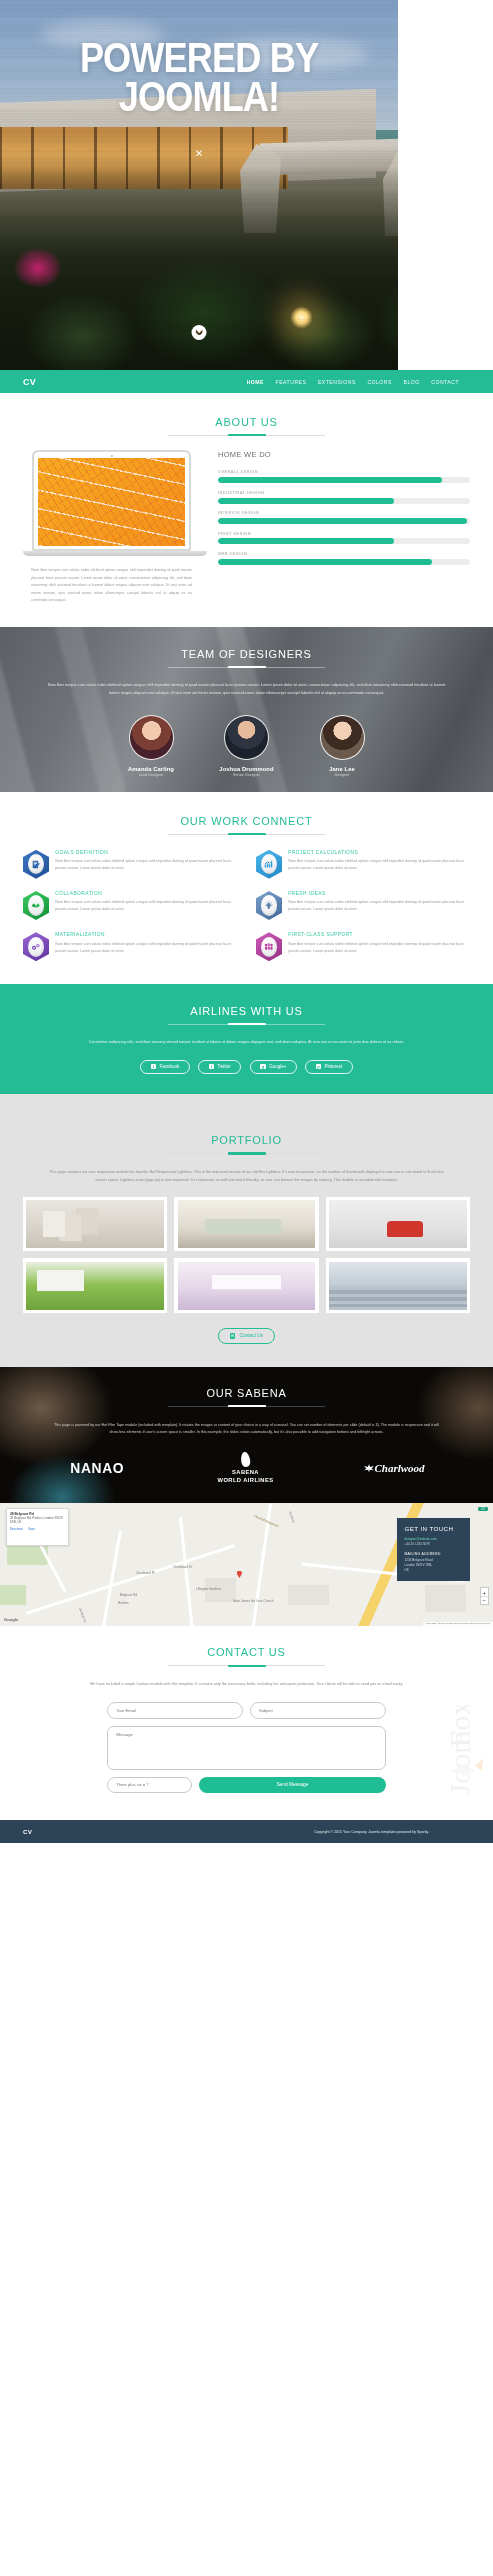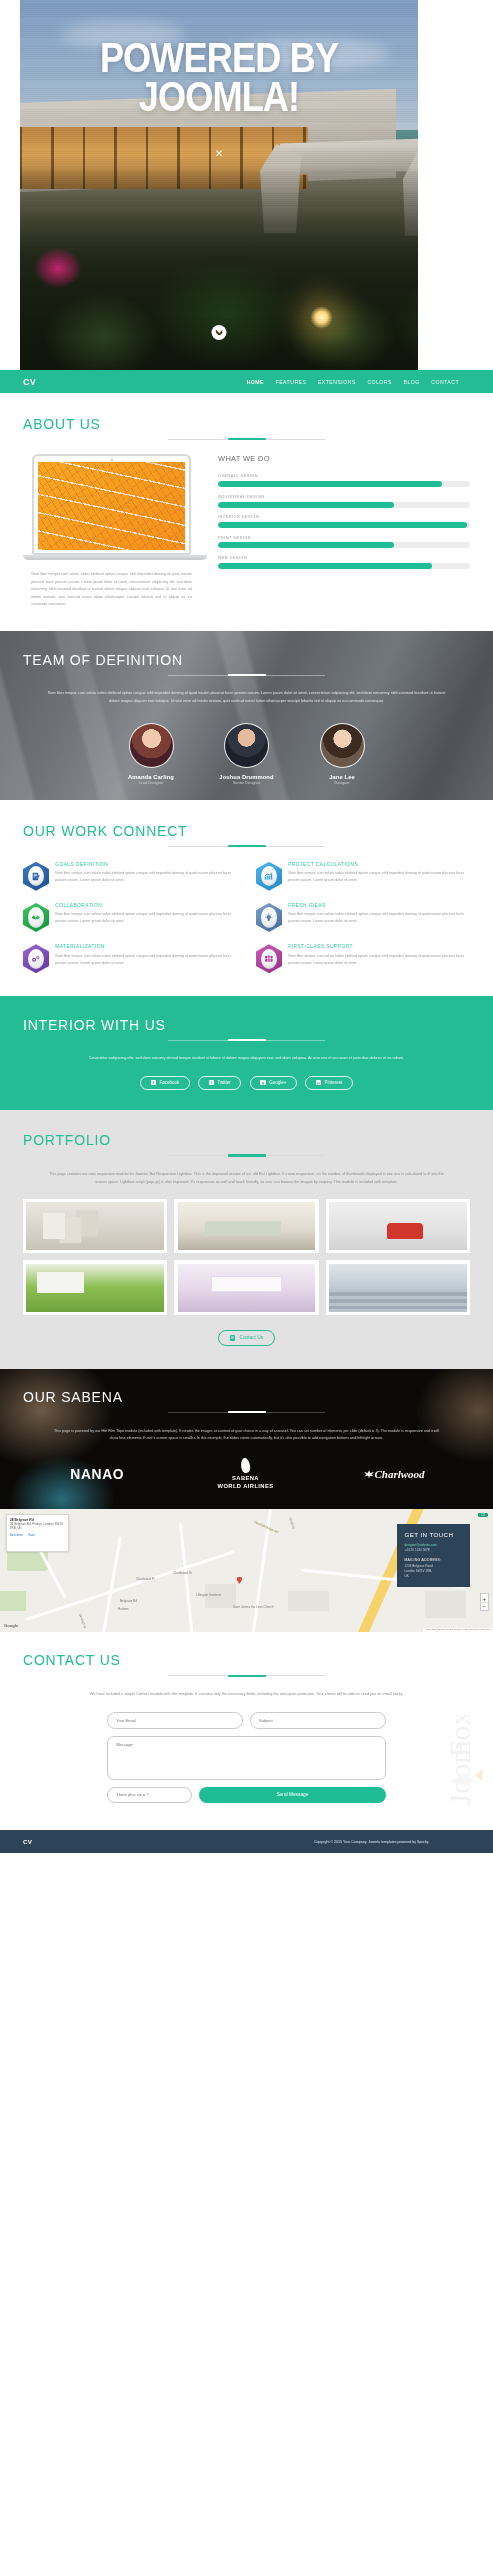--- a/index.html
+++ b/index.html
@@ -10,21 +10,20 @@
     color: #555;
     -webkit-font-smoothing: antialiased;
   }
   
   .hero {
     position: relative;
     width: 398px;
     height: 370px;
     overflow: hidden;
     background: linear-gradient(180deg,#7d9cc0 0%,#93aec9 22%,#8e8c7f 40%,#6d6a53 58%,#3c4433 76%,#22271c 100%);
-    margin-left: 20px;
   }
   .hero-photo { position:absolute; inset:0; }
   .sky { position:absolute; left:0; top:0; width:493px; height:140px;
          background:linear-gradient(180deg,#7f9dc2 0%,#9ab3cd 55%,#b9c6d2 100%); }
   .cloud { position:absolute; background:rgba(255,255,255,.30); border-radius:50%; filter:blur(6.2px); }
   .house {
     position:absolute; left:-6.8px; top:96px; width:383px; height:89px;
     background:linear-gradient(180deg,#cfcbc3 0%,#bdb7ad 48%,#a79f94 100%);
     transform: skewY(-2.2deg);
   }
@@ -113,21 +112,21 @@
   .nav-links { margin-left:auto; display:flex; gap:11.6px; padding-right:11px; }
   .nav-links a {
     color:#fff; text-decoration:none; font-size:5.1px; letter-spacing:0.5px;
     opacity:.92;
   }
   .nav-links a.active { font-weight:bold; opacity:1; }
 
   
   .section { padding:23px 23px 23px; }
   .sec-title {
-    font-size:14px; letter-spacing:0.8px;
+    text-align:center; font-size:11px; letter-spacing:0.8px;
     color:#23bc94; font-weight:normal; margin-bottom:6.8px;
   }
   .sec-title.light { color:#fff; }
   .divider { width:157px; height:0.7px; margin:0 auto 15px; background:#dcdcdc; position:relative; }
   .divider:after {
     content:""; position:absolute; left:50%; top:-0.7px; transform:translateX(-50%);
     width:38px; height:2.1px; background:#23bc94; border-radius:0.7px;
   }
   .divider.light { background:rgba(255,255,255,.4); }
   .divider.light:after { background:#fff; }
@@ -221,21 +220,21 @@
     padding:3.4px 9.6px; color:#fff; font-size:4.5px; text-decoration:none;
     background:transparent;
   }
   .social-ico {
     width:5.5px; height:5.5px; border-radius:1px; background:#fff; color:#23bc94;
     font-size:4.1px; font-weight:bold; display:flex; align-items:center; justify-content:center;
     line-height:1;
   }
 
   
-  .portfolio { background:#e2e2e2; padding:22px 23px 23px; }
+  .portfolio { background:#e2e2e2; padding:40px 23px 23px; }
   .pf-text { font-size:3.8px; line-height:2.05; color:#8c8c8c; text-align:center; padding:0 23px; }
   .pf-grid { display:grid; grid-template-columns:repeat(3,1fr); gap:6.8px; margin-top:12.3px; }
   .pf-cell { background:#fff; padding:3.4px; }
   .pf-img { width:100%; height:48px; }
   .p1 { background:linear-gradient(180deg,#e9e6e0 0%,#d9d4cb 55%,#c8c2b6 100%); position:relative; }
   .p1:after{content:"";position:absolute;left:12%;top:22%;width:16%;height:55%;background:#efece6;box-shadow:16.4px 4.1px 0 #e3dfd7, 33px -2.7px 0 #dcd7cd;}
   .p2 { background:linear-gradient(180deg,#f2efe7 0%,#ded9cd 60%,#b9b2a3 100%); position:relative; }
   .p2:after{content:"";position:absolute;left:20%;top:40%;width:55%;height:30%;background:#cfd8c8;border-radius:2.1px;}
   .p3 { background:linear-gradient(180deg,#efefef 0%,#e2e2e2 60%,#d2d2d2 100%); position:relative; }
   .p3:after{content:"";position:absolute;left:42%;top:44%;width:26%;height:34%;background:#d0362c;border-radius:4.1px 4.1px 1.4px 1.4px;}
@@ -397,21 +396,21 @@
   <div class="divider"></div>
   <div class="about-row">
     <div class="laptop-wrap">
       <div class="laptop">
         <div class="laptop-screen"></div>
       </div>
       <div class="laptop-base"></div>
       <p class="about-text">Nam liber tempor cum soluta nobis eleifend option congue nihil imperdiet doming id quod mazim placerat facer possim assum. Lorem ipsum dolor sit amet, consectetuer adipiscing elit, sed diam nonummy nibh euismod tincidunt ut laoreet dolore magna aliquam erat volutpat. Ut wisi enim ad minim veniam, quis nostrud exerci tation ullamcorper suscipit lobortis nisl ut aliquip ex ea commodo consequat.</p>
     </div>
     <div style="flex:1">
-      <h3 class="wwd-title">WHAT WE DO</h3>
+      <h3 class="wwd-title">HOME WE DO</h3>
 
       <div class="skill">
         <div class="skill-label">OVERALL DESIGN</div>
         <div class="skill-track">
             <div class="skill-fill" style="width:89%"></div>
           </div>
       </div>
       <div class="skill">
         <div class="skill-label">INDUSTRIAL DESIGN</div>
         <div class="skill-track">
@@ -434,21 +433,21 @@
         <div class="skill-label">WEB DESIGN</div>
         <div class="skill-track">
             <div class="skill-fill" style="width:85%"></div>
           </div>
       </div>
     </div>
   </div>
 </section>
 
 <section class="team">
-  <h2 class="sec-title light">TEAM OF DEFINITION</h2>
+  <h2 class="sec-title light">TEAM OF DESIGNERS</h2>
   <div class="divider light"></div>
   <p class="team-text">Nam liber tempor cum soluta nobis eleifend option congue nihil imperdiet doming id quod mazim placerat facer possim assum. Lorem ipsum dolor sit amet, consectetuer adipiscing elit, sed diam nonummy nibh euismod tincidunt ut laoreet dolore magna aliquam erat volutpat. Ut wisi enim ad minim veniam, quis nostrud exerci tation ullamcorper suscipit lobortis nisl ut aliquip ex ea commodo consequat.</p>
   <div class="team-members">
     <div class="member">
       <div class="avatar av1"></div>
       <div class="member-name">Amanda Carling</div>
       <div class="member-role">Lead Designer</div>
     </div>
     <div class="member">
       <div class="avatar av2"></div>
@@ -581,21 +580,21 @@
       <div>
         <div class="wp-title">FIRST-CLASS SUPPORT</div>
         <div class="wp-desc">Nam liber tempor cum soluta nobis eleifend option congue nihil imperdiet doming id quod mazim placerat facer possim assum. Lorem ipsum dolor sit amet.</div>
       </div>
     </div>
 
   </div>
 </section>
 
 <section class="connect">
-  <h2 class="sec-title light">INTERIOR WITH US</h2>
+  <h2 class="sec-title light">AIRLINES WITH US</h2>
   <div class="divider light"></div>
   <p class="connect-text">Consetetur sadipscing elitr, sed diam nonumy eirmod tempor invidunt ut labore et dolore magna aliquyam erat, sed diam voluptua. At vero eos et accusam et justo duo dolores et ea rebum.</p>
   <div class="social-row">
     <a href="#" class="social-btn">
       <span class="social-ico">f</span>
       <span>Facebook</span>
     </a>
     <a href="#" class="social-btn">
       <span class="social-ico">t</span>
       <span>Twitter</span>

